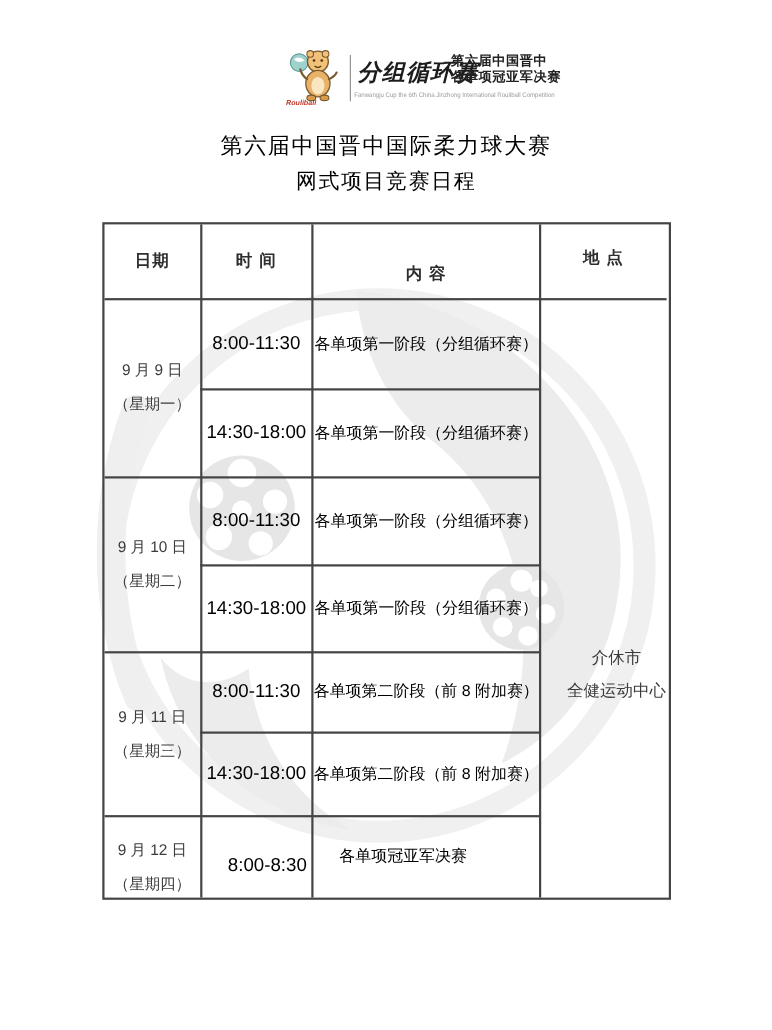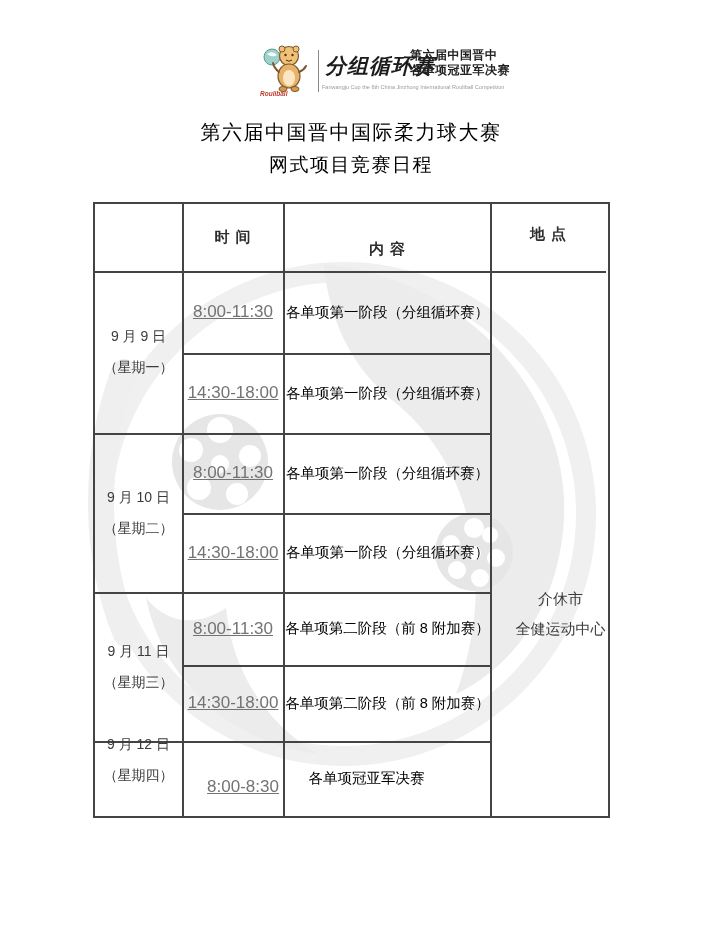--- a/index.html
+++ b/index.html
@@ -37,21 +37,21 @@
     border:2px solid #444; z-index:1; background:transparent;
   }
   .vline { position:absolute; top:0; width:1.5px; height:612px; background:#444; }
   .hline { position:absolute; height:1.5px; background:#444; }
   .cell {
     position:absolute; display:flex; flex-direction:column;
     align-items:center; justify-content:center; text-align:center;
   }
   .th { font-weight:700; font-size:15px; color:#2e2e2e; letter-spacing:1px; }
   .date-cell { font-size:14px; line-height:31px; color:#3b3b3b; }
-  .time-cell { font-size:17px; color:#737373;text-decoration:underline; }
+  .time-cell { font-size:17px; color:#000000; }
   .content-cell { font-size:14.5px; color:#000000; }
   .loc-cell { font-size:15px; line-height:30px; color:#3b3b3b; }
 </style>
 </head>
 <body>
 
 <svg id="watermark" viewBox="0 0 548 520" aria-hidden="true">
   <g fill="none" stroke="#f0f0f0">
     <circle cx="272" cy="262" r="242" stroke-width="20"></circle>
   </g>
@@ -123,37 +123,38 @@
   <div class="vline" style="left:395px;"></div>
 
   <div class="hline" style="top:67px;  left:0;    width:511px;"></div>
   <div class="hline" style="top:229px; left:0;    width:396px;"></div>
   <div class="hline" style="top:388px; left:0;    width:396px;"></div>
   <div class="hline" style="top:537px; left:0;    width:396px;"></div>
   <div class="hline" style="top:149px; left:87px; width:309px;"></div>
   <div class="hline" style="top:309px; left:87px; width:309px;"></div>
   <div class="hline" style="top:461px; left:87px; width:309px;"></div>
 
+  <div class="cell th" style="left:0;     top:0; width:87px;  height:67px;">日期</div>
   <div class="cell th" style="left:88px;  top:0; width:100px; height:67px;">时 间</div>
   <div class="cell th" style="left:190px; top:12px; width:205px; height:67px;">内 容</div>
   <div class="cell th" style="left:396px; top:0; width:115px; height:60px;">地 点</div>
 
   <div class="cell date-cell" style="left:0; top:67px;  width:87px; height:162px;">
     <span>9 月 9 日</span>
     <span>（星期一）</span>
   </div>
   <div class="cell date-cell" style="left:0; top:229px; width:87px; height:159px;">
     <span>9 月 10 日</span>
     <span>（星期二）</span>
   </div>
   <div class="cell date-cell" style="left:0; top:388px; width:87px; height:149px;">
     <span>9 月 11 日</span>
     <span>（星期三）</span>
   </div>
-  <div class="cell date-cell" style="left:0; top:518px; width:87px; height:75px;">
+  <div class="cell date-cell" style="left:0; top:546px; width:87px; height:75px;">
     <span>9 月 12 日</span>
     <span>（星期四）</span>
   </div>
 
   <div class="cell time-cell" style="left:88px;  top:67px;  width:100px; height:82px;">8:00-11:30</div>
   <div class="cell content-cell" style="left:190px; top:67px;  width:205px; height:82px;">各单项第一阶段（分组循环赛）</div>
 
   <div class="cell time-cell" style="left:88px;  top:149px; width:100px; height:80px;">14:30-18:00</div>
   <div class="cell content-cell" style="left:190px; top:149px; width:205px; height:80px;">各单项第一阶段（分组循环赛）</div>
 

